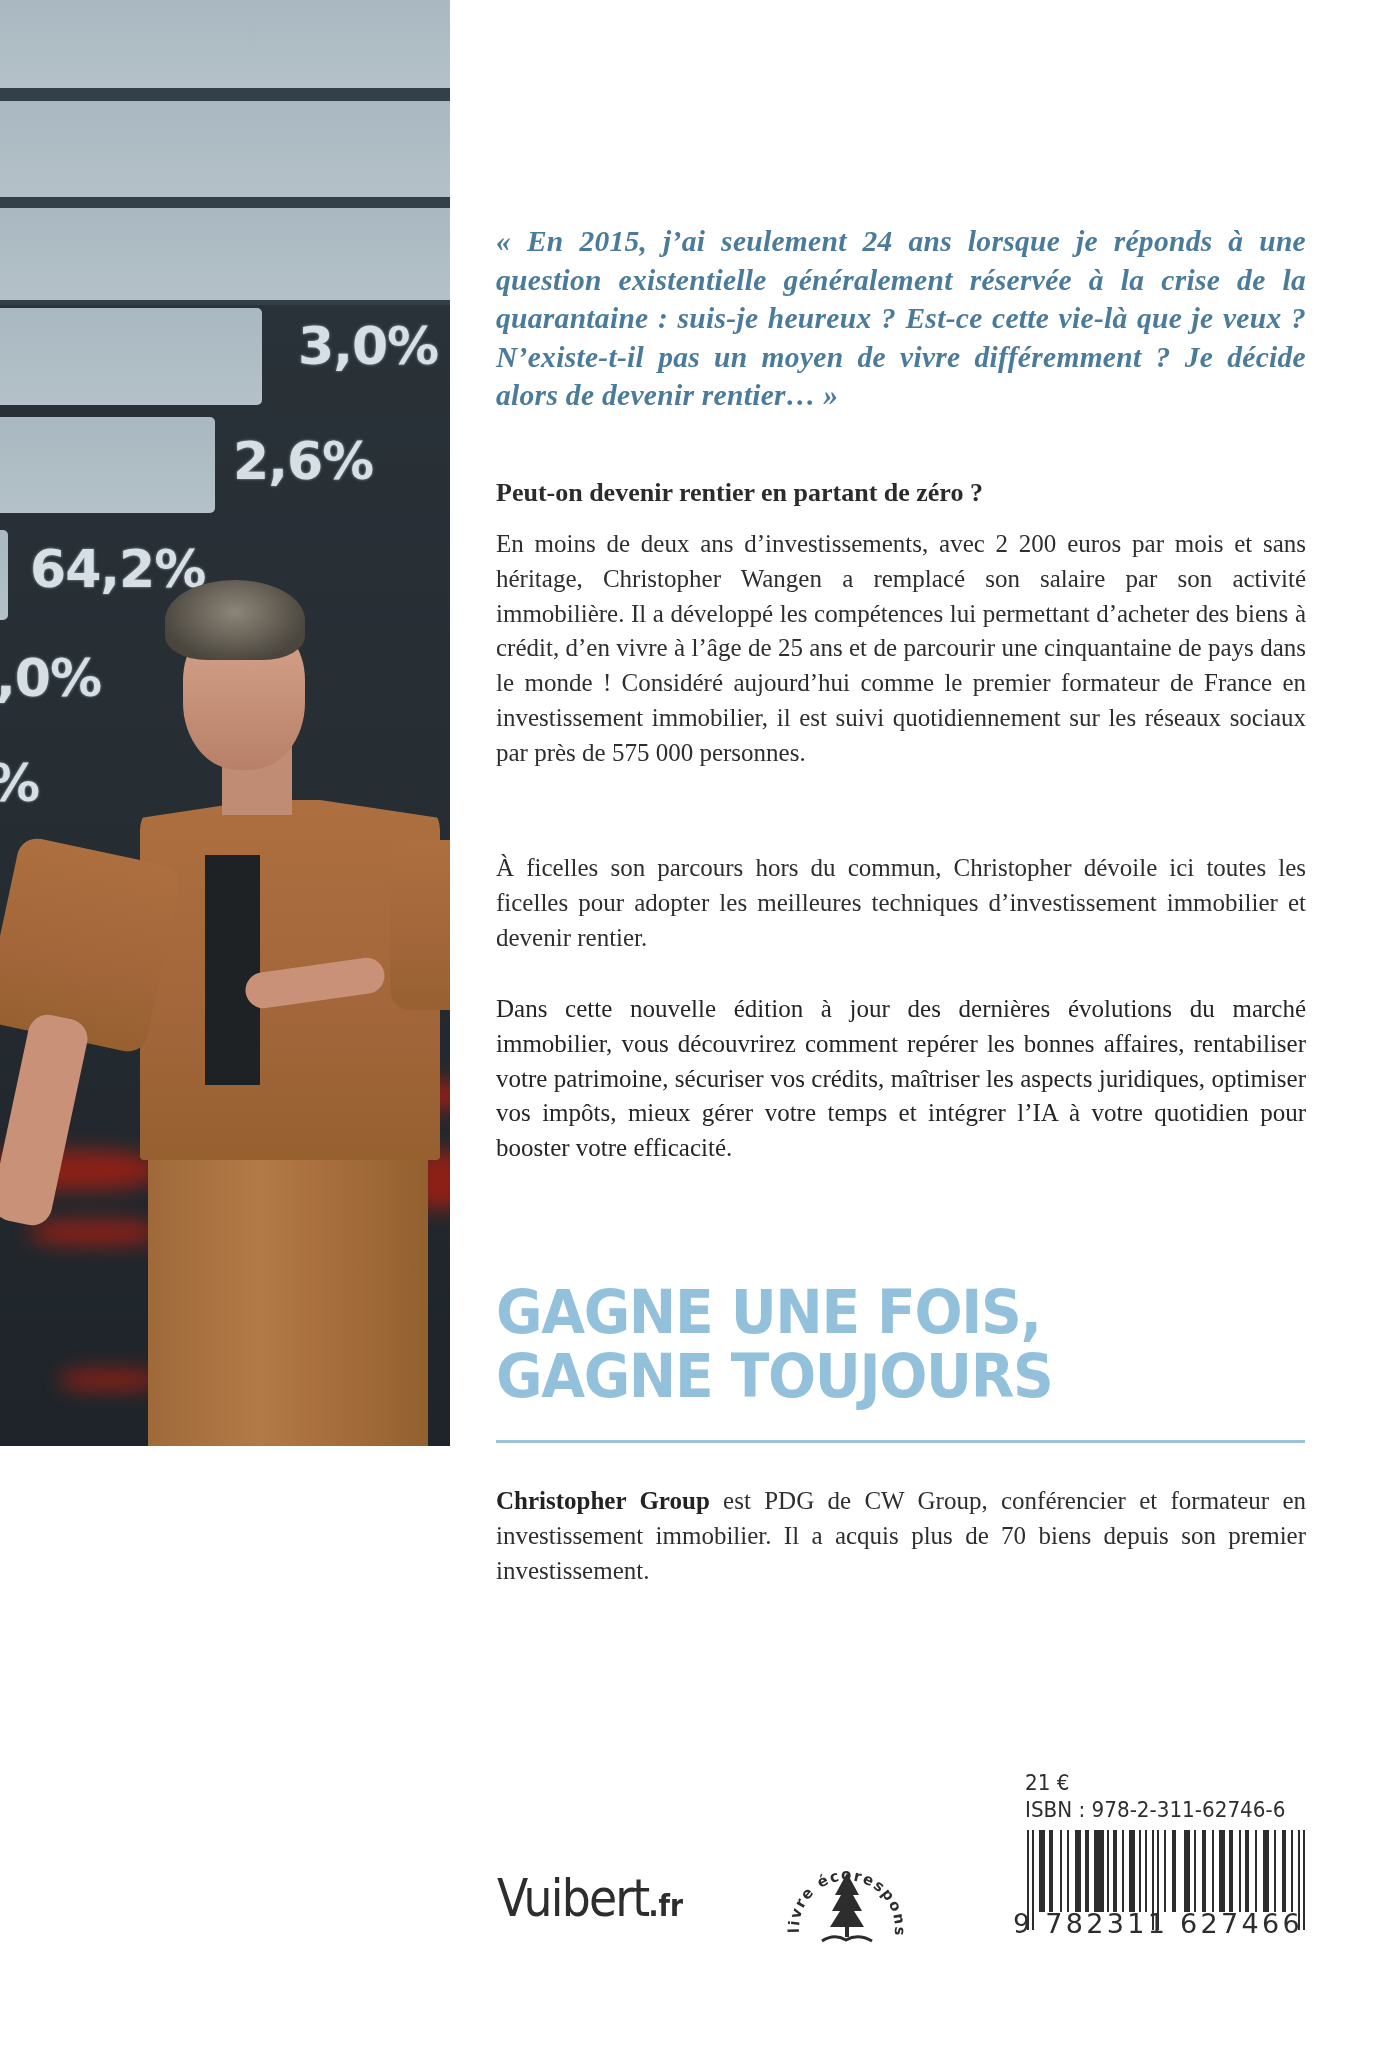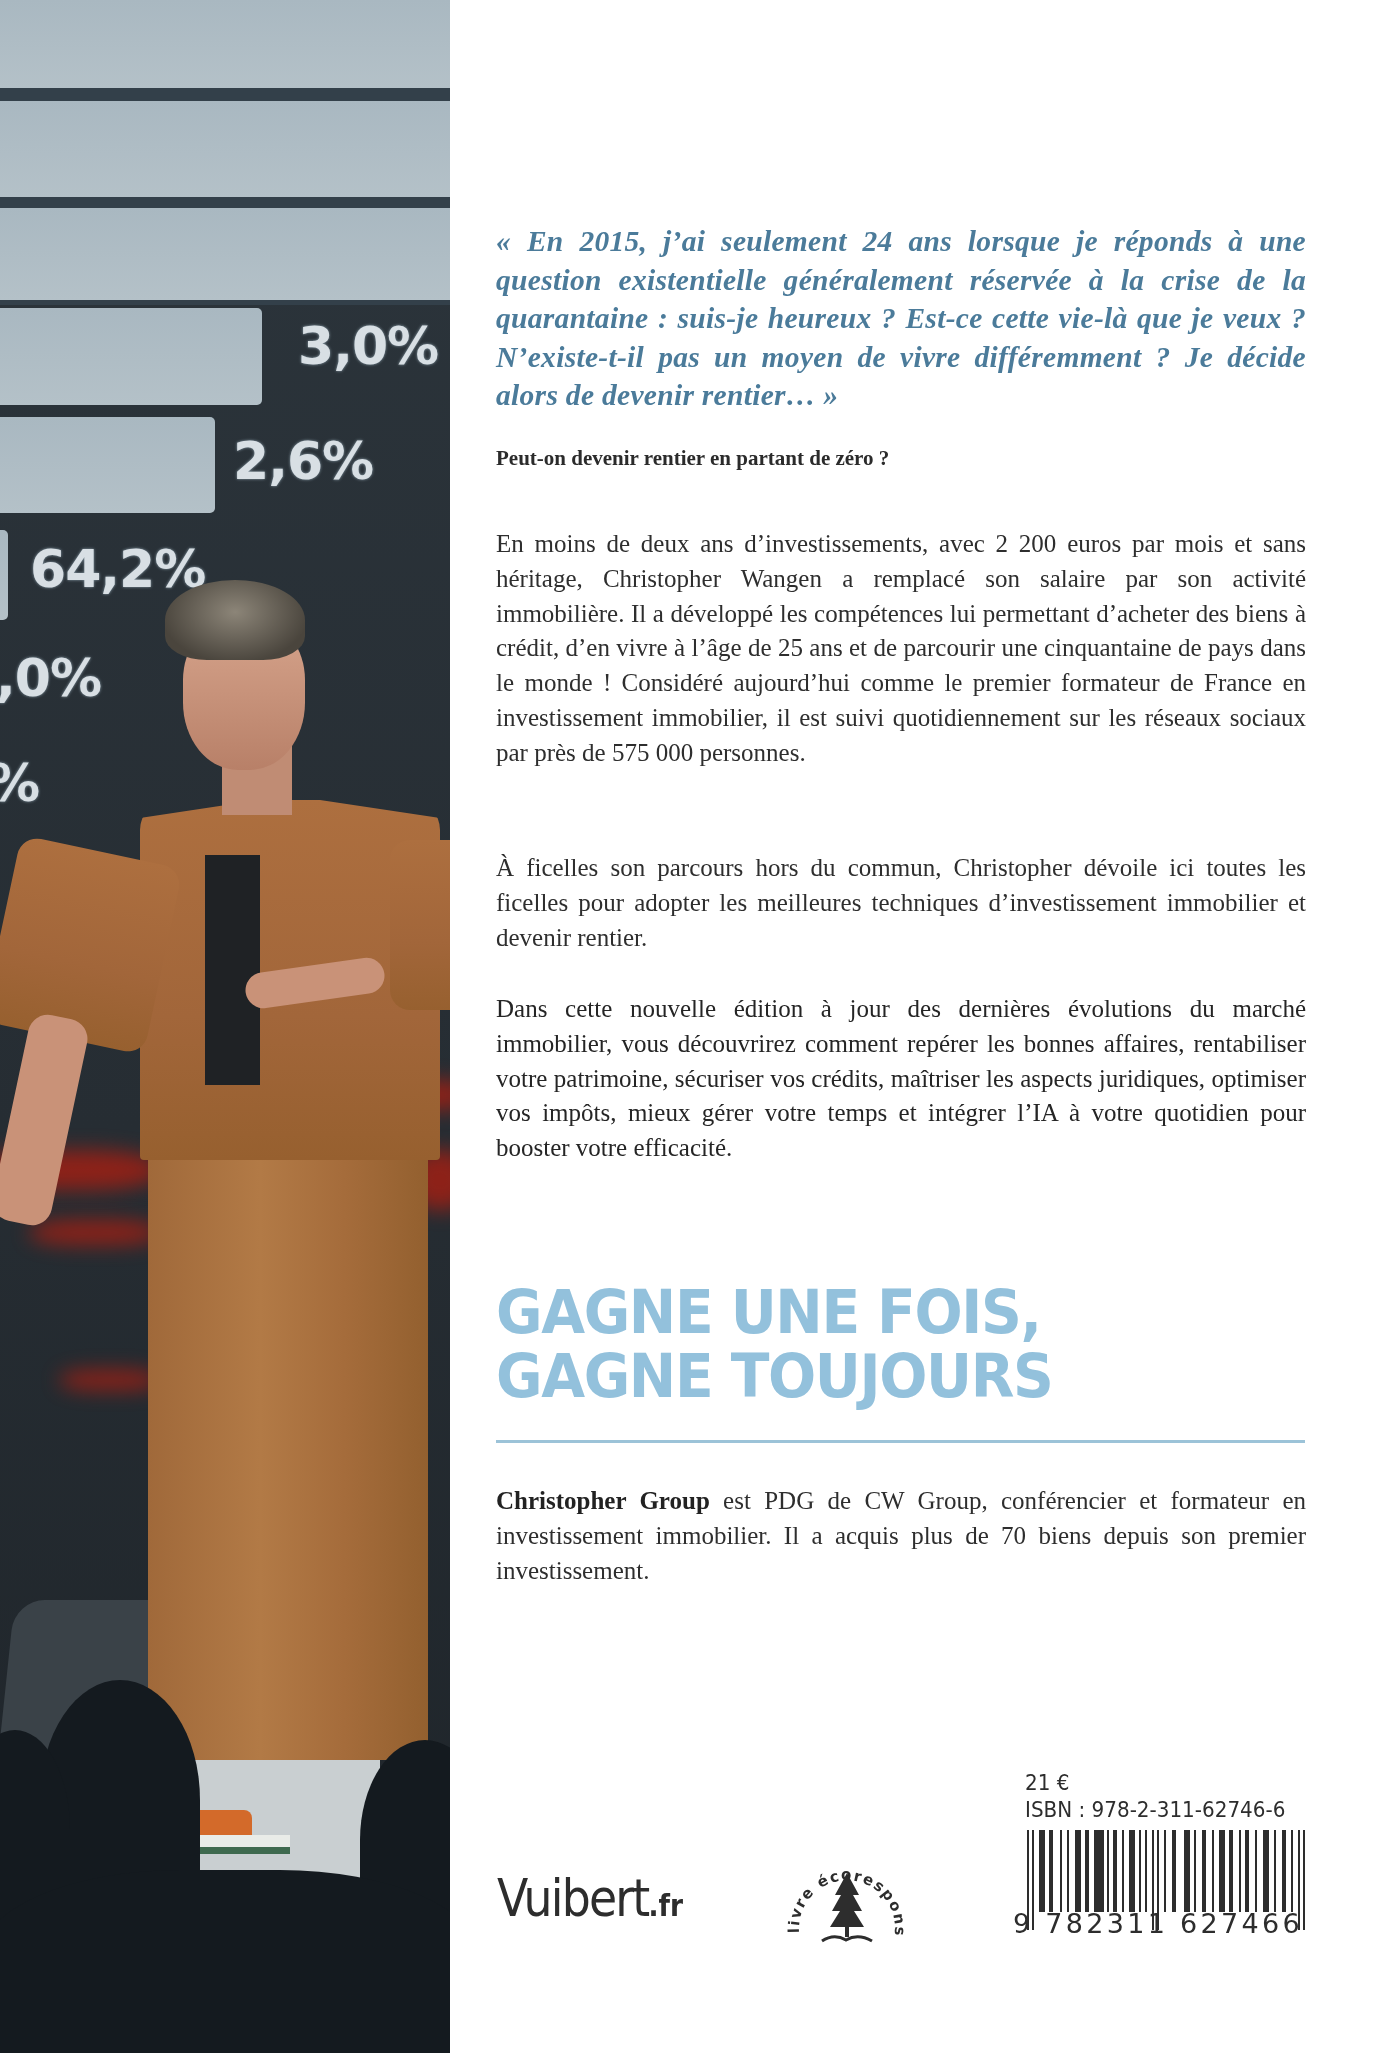--- a/index.html
+++ b/index.html
@@ -3,21 +3,21 @@
   <meta charset="utf-8">
   <style>
     html, body { margin: 0; padding: 0; }
     body {
       width: 1400px; height: 2053px; position: relative; overflow: hidden;
       background: #ffffff;
       font-family: "Liberation Serif", serif;
     }
     
     .photo {
-      position: absolute; left: 0; top: 0; width: 450px; height: 2053px;
+      position: absolute; left: 0; top: 0; width: 450px; height: 1446px;
       overflow: hidden;
       background: linear-gradient(180deg, #2c353c 0%, #262d33 55%, #1e2429 100%);
     }
     .slide-top {
       position: absolute; left: 0; top: 0; width: 450px; height: 305px;
       background: #33404a;
     }
     .bar {
       position: absolute; left: 0; background: linear-gradient(180deg,#a9b8c1,#b4c1c8);
       border-radius: 0 5px 5px 0;
@@ -48,21 +48,21 @@
     .sole { background: #e9ece8; border-bottom: 7px solid #3f6a4f; }
 
     
     .text-col { position: absolute; left: 496px; width: 810px; }
     .quote {
       top: 222px; color: #4b7b9a; font-style: italic; font-weight: bold;
       font-size: 29.5px; line-height: 38.5px; text-align: justify;
       letter-spacing: 0.3px; margin: 0;
     }
     .question {
-      top: 441px; font-weight: bold; color: #2b2b2b; font-size: 21px; line-height: 34px; margin: 0;
+      top: 476px; font-weight: bold; color: #2b2b2b; font-size: 26px; line-height: 34px; margin: 0;
     }
     .para {
       color: #2e2e2e; font-size: 25px; line-height: 34.8px; text-align: justify; margin: 0;
     }
     .p1 { top: 527px; }
     .p2 { top: 851px; }
     .p3 { top: 992px; font-weight: normal; color: #252525; }
     .headline {
       top: 1280px; color: #93c1dc; margin: 0;
       font-family: "DejaVu Sans", sans-serif; font-weight: bold;

